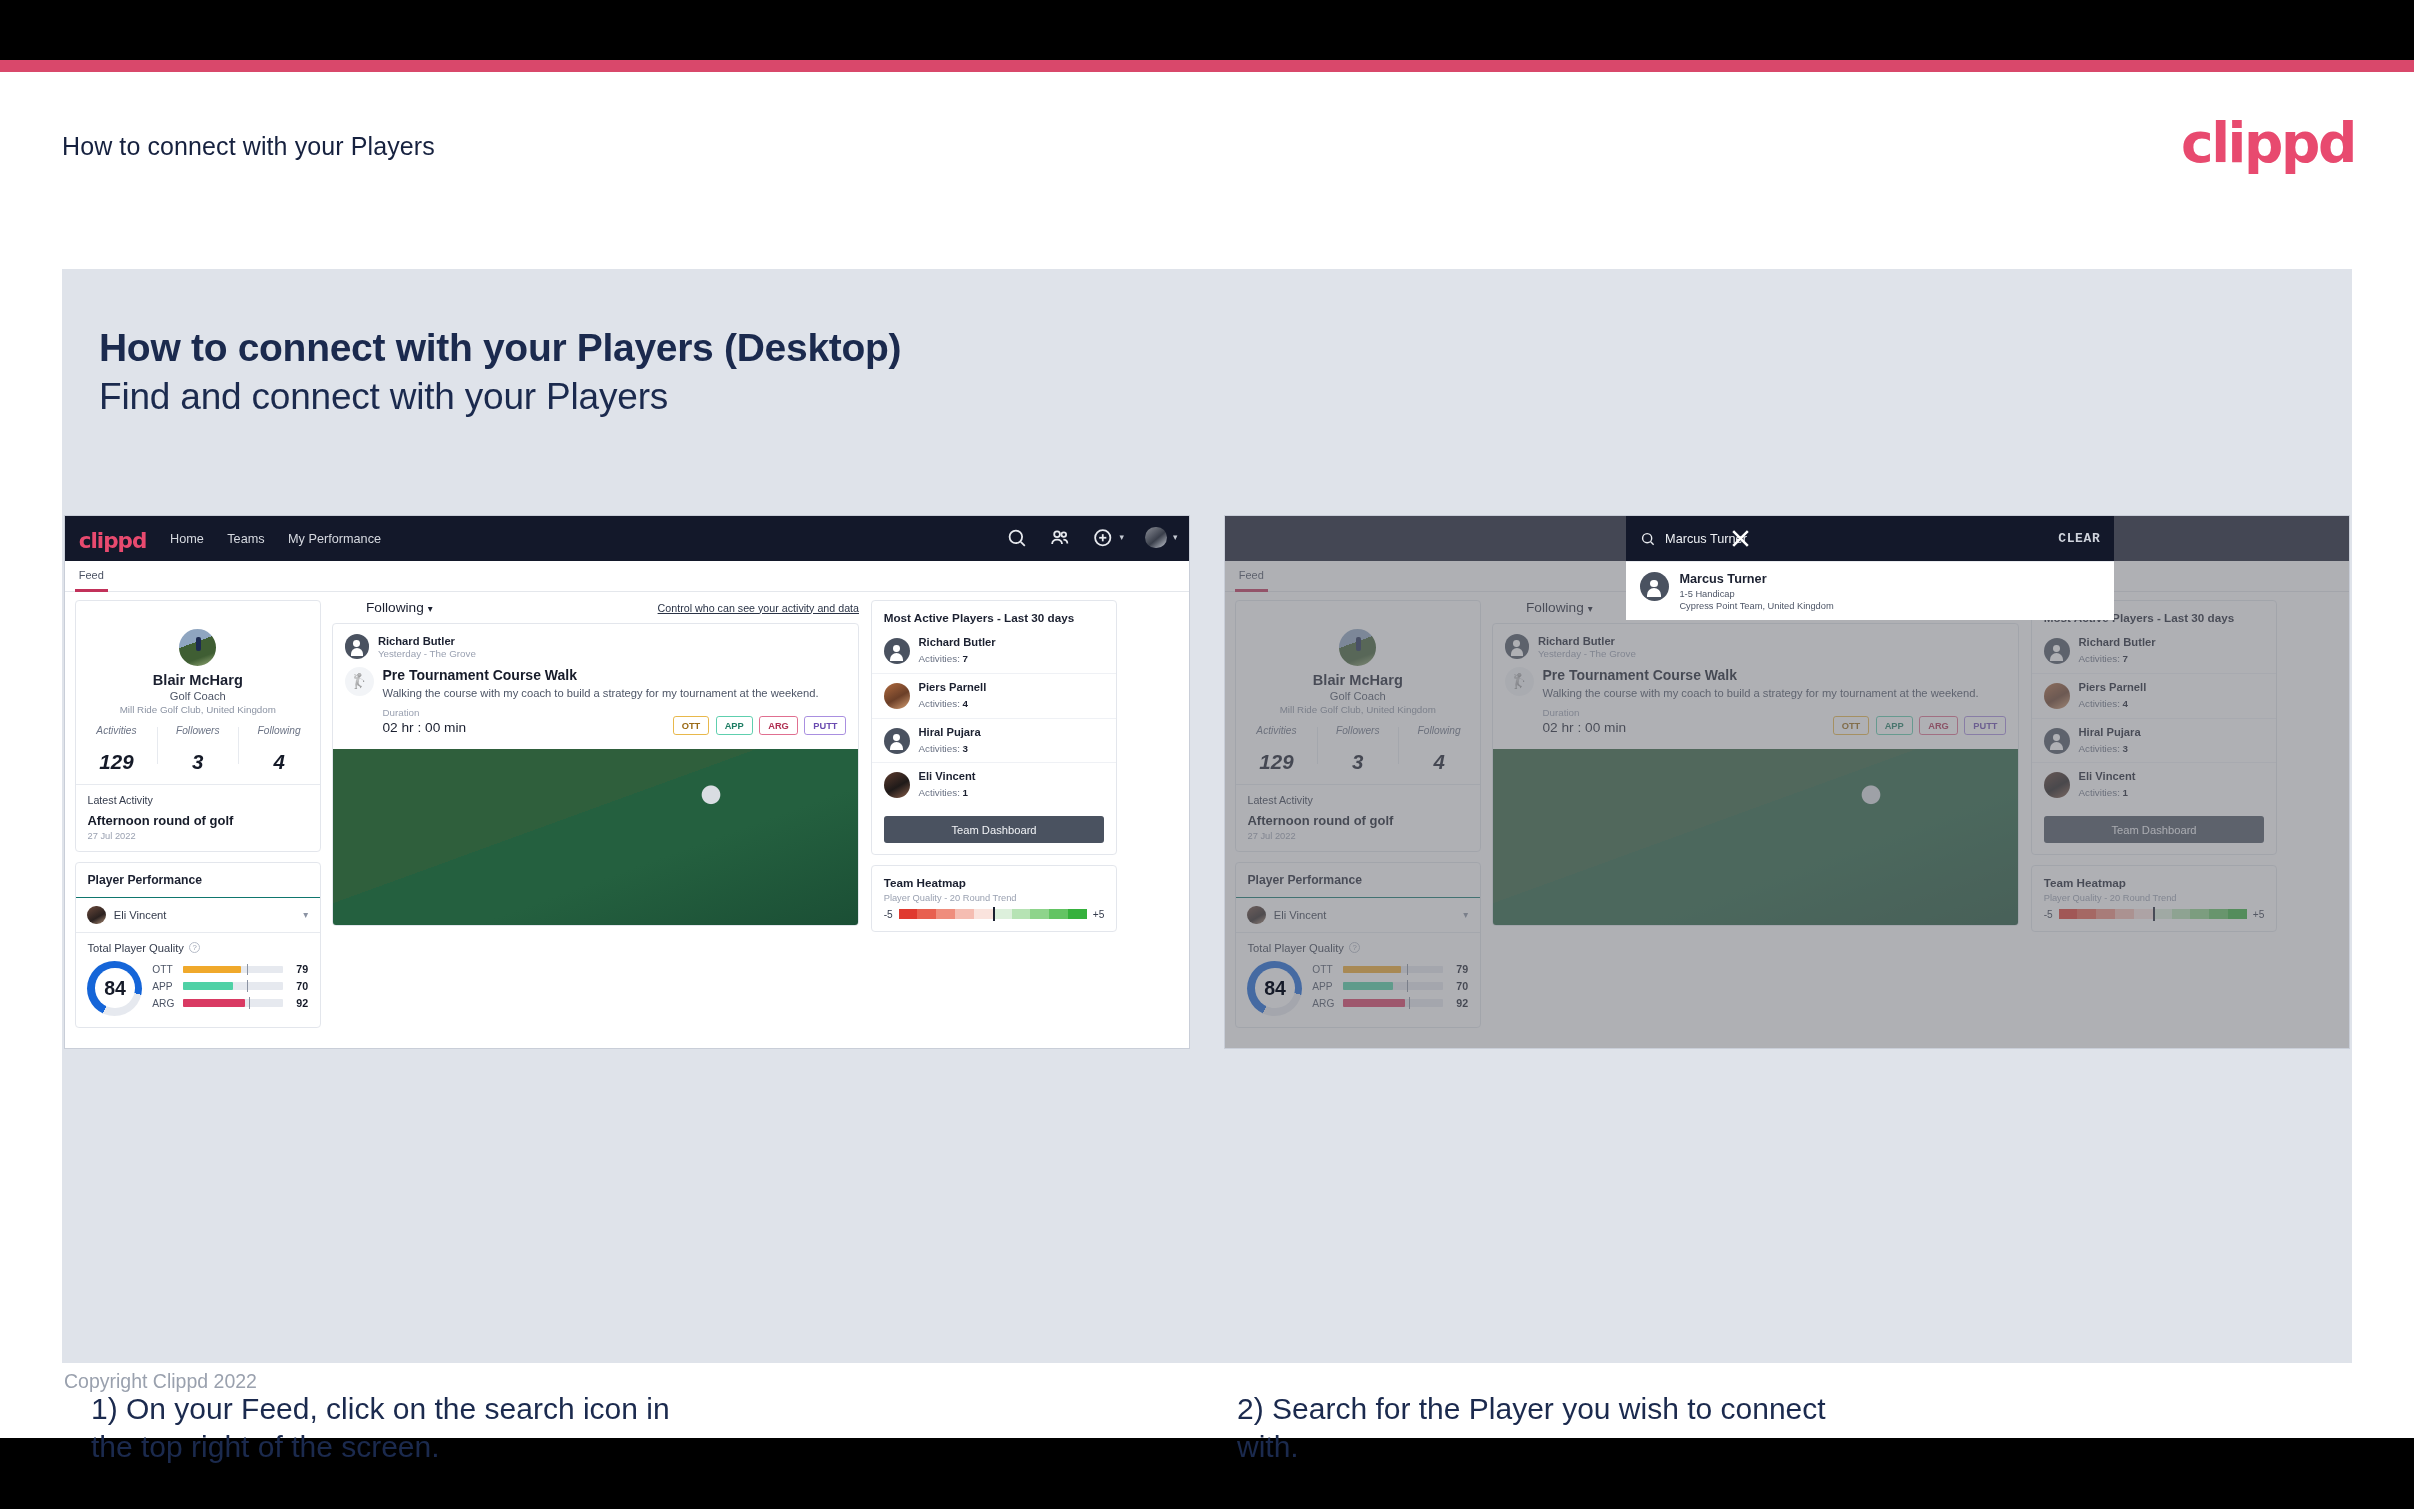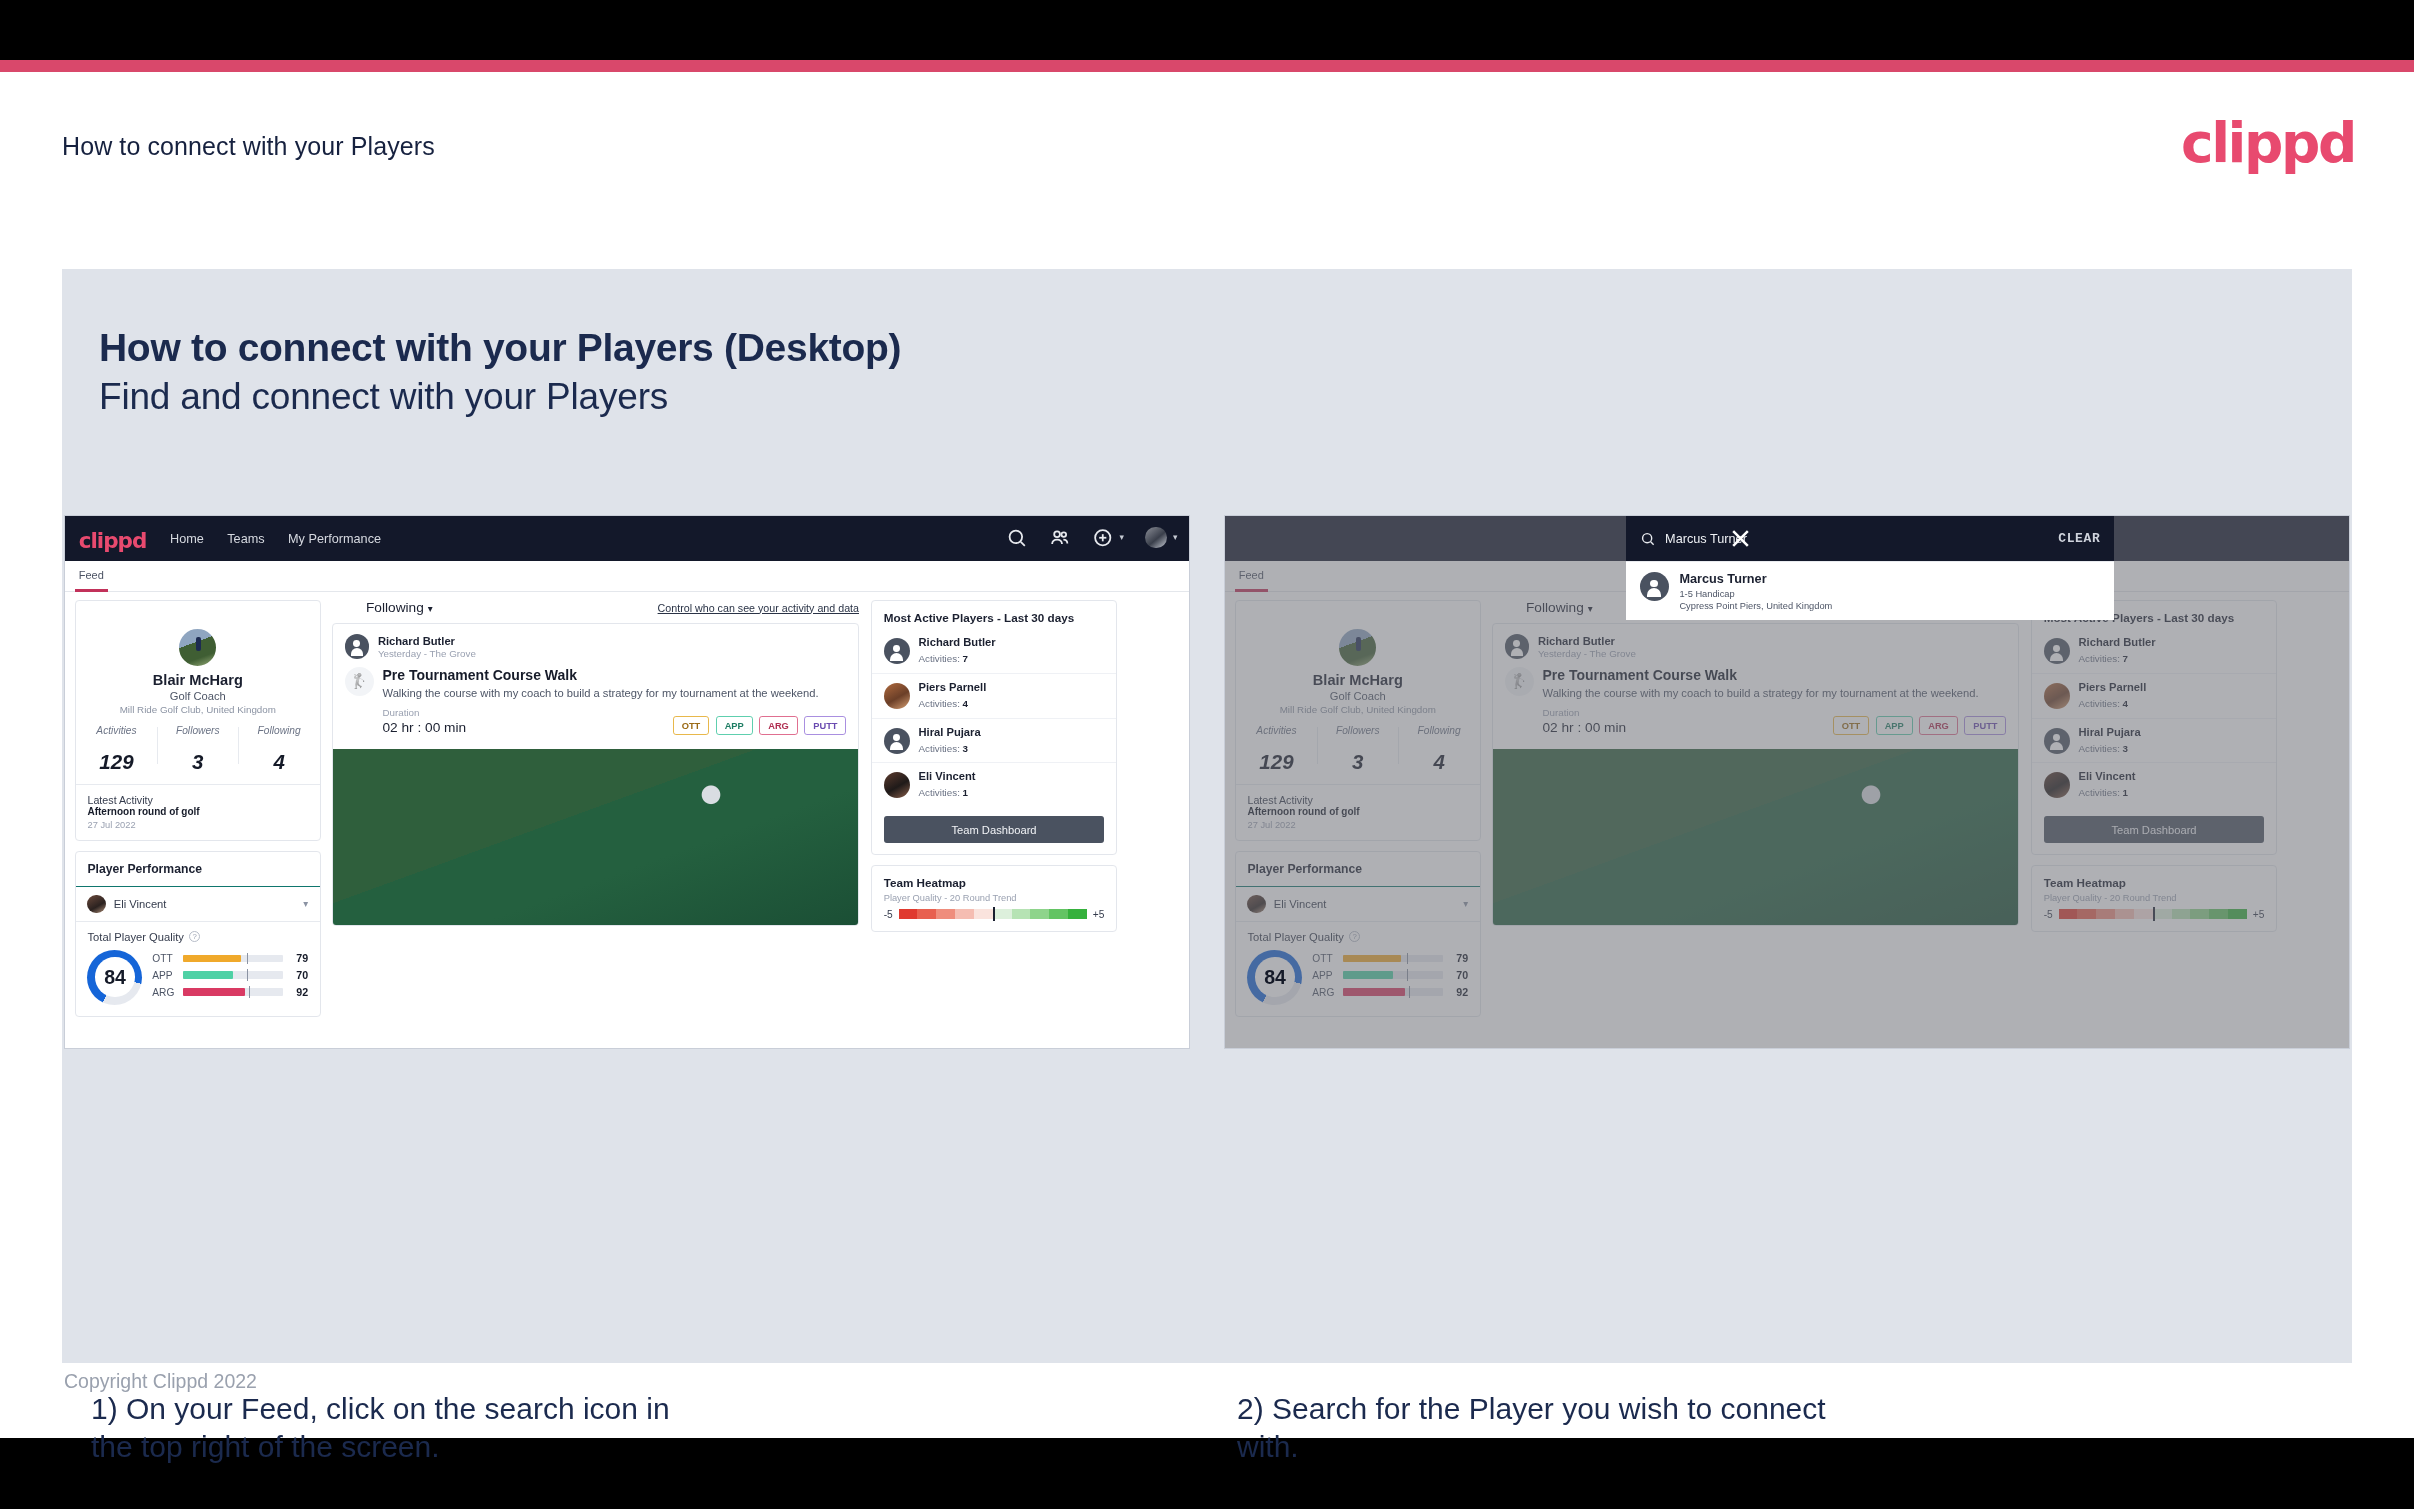--- a/index.html
+++ b/index.html
@@ -111,21 +111,21 @@
   .pf-role { text-align:center; font-size:11.2px; color:#4d5566; margin-top:2px; }
   .pf-club { text-align:center; font-size:9.8px; color:#8b93a3; margin-top:2px; }
   .stats { display:flex; margin-top:9.8px; padding-bottom:9.8px;font-style:italic; }
   .stat { flex:1; text-align:center; position:relative; }
   .stat + .stat::before { content:""; position:absolute; left:0; top:2px;
                           width:1px; height:37px; background:#e7eaef; }
   .stat-l { font-size:10.2px; color:#6b7385; }
   .stat-v { font-size:20.5px; font-weight:700; color:#151a28; margin-top:14px; }
   .latest { border-top:1px solid #e7eaef; padding:8.8px 11.7px 10.7px; }
   .latest-l { font-size:10.7px; color:#343b4c; }
-  .latest-t { font-size:10px; font-weight:700; color:#161b29; margin-top:0; }
+  .latest-t { font-size:13px; font-weight:700; color:#161b29; margin-top:7px; }
   .latest-d { font-size:9.3px; color:#9aa1b1; margin-top:2.9px; }
 
   
   .pp-hd { font-size:12.2px; font-weight:700; color:#1b2030;
            padding:9.8px 11.7px; border-bottom:1px solid #0f766e; }
   .pp-sel { display:flex; align-items:center; gap:7.8px; padding:7.8px 11.7px;
             border-bottom:1px solid #e7eaef; }
   .pp-av { width:18.5px; height:18.5px; border-radius:50%;
            background:linear-gradient(150deg,#6c4a3c,#2b2220 60%,#b08f78); }
   .pp-nm { font-size:11.2px; color:#343b4c; flex:1; }
@@ -652,21 +652,21 @@
                 </svg>
             </span>
             <span class="srch-val">Marcus Turner</span>
             <span class="srch-clear">CLEAR</span>
           </div>
           <div class="srch-res">
             <span class="res-av"></span>
             <span>
               <span class="res-nm" style="display:block">Marcus Turner</span>
               <span class="res-h" style="display:block">1-5 Handicap</span>
-              <span class="res-c" style="display:block">Cypress Point Piers, United Kingdom</span>
+              <span class="res-c" style="display:block">Cypress Point Team, United Kingdom</span>
             </span>
           </div>
         </div>
         <span class="srch-x">
           <svg viewBox="0 0 24 24" fill="none" stroke="currentColor" stroke-width="2.4">
               <line x1="5" y1="5" x2="19" y2="19"></line>
               <line x1="19" y1="5" x2="5" y2="19"></line>
             </svg>
         </span>
 

